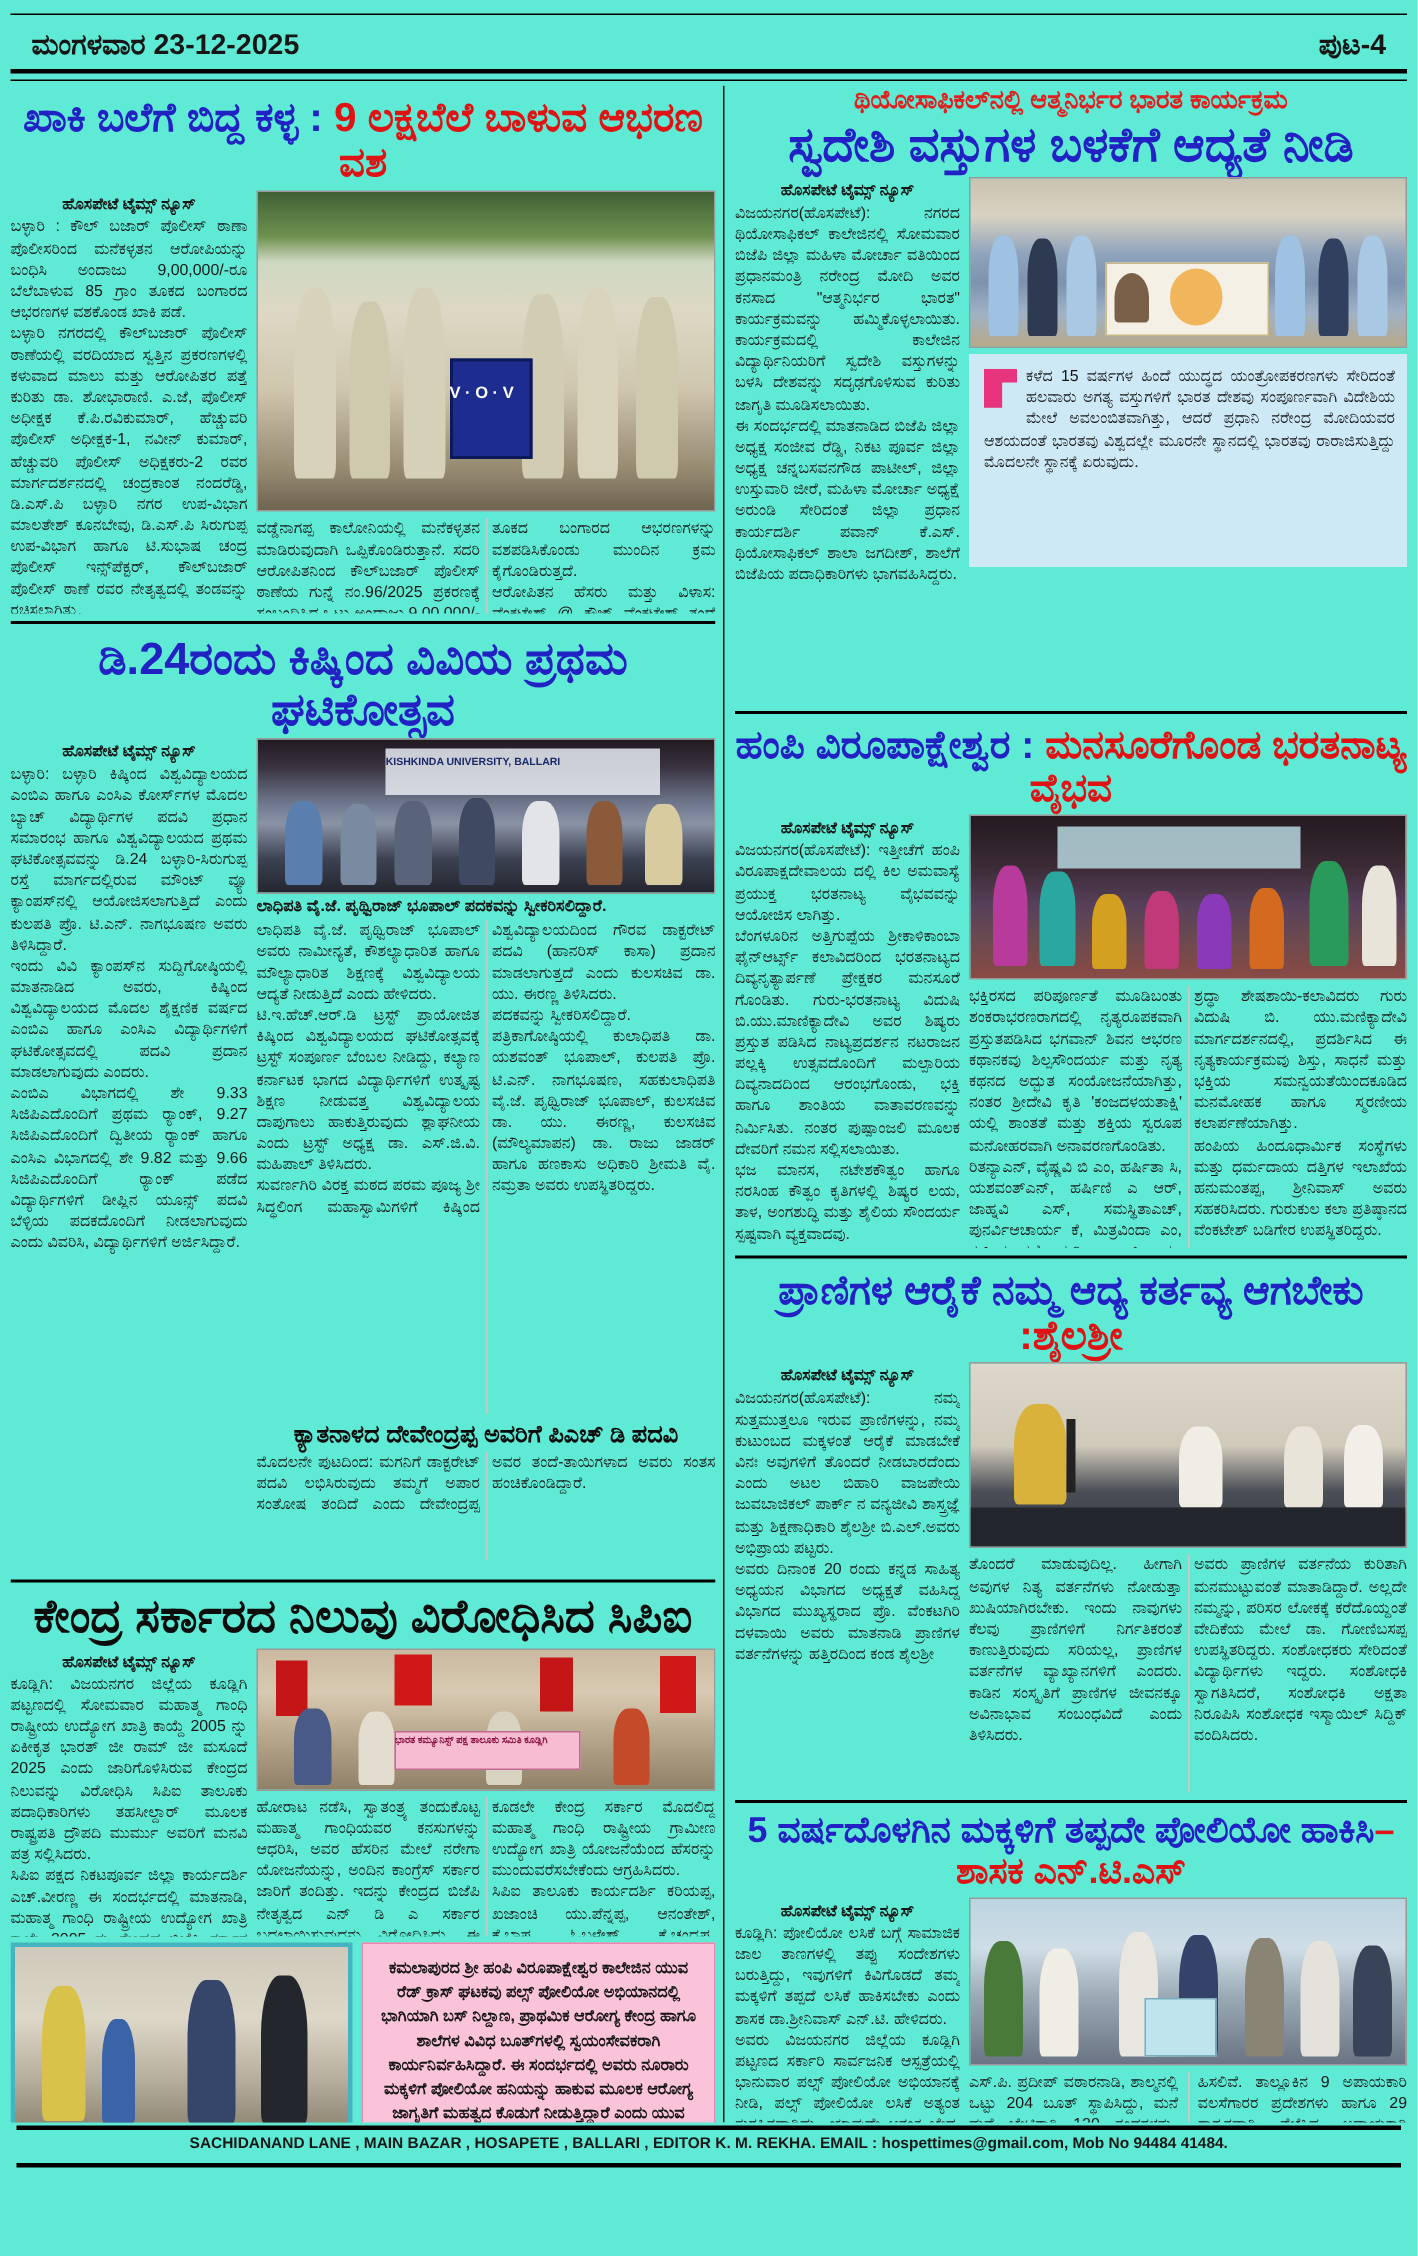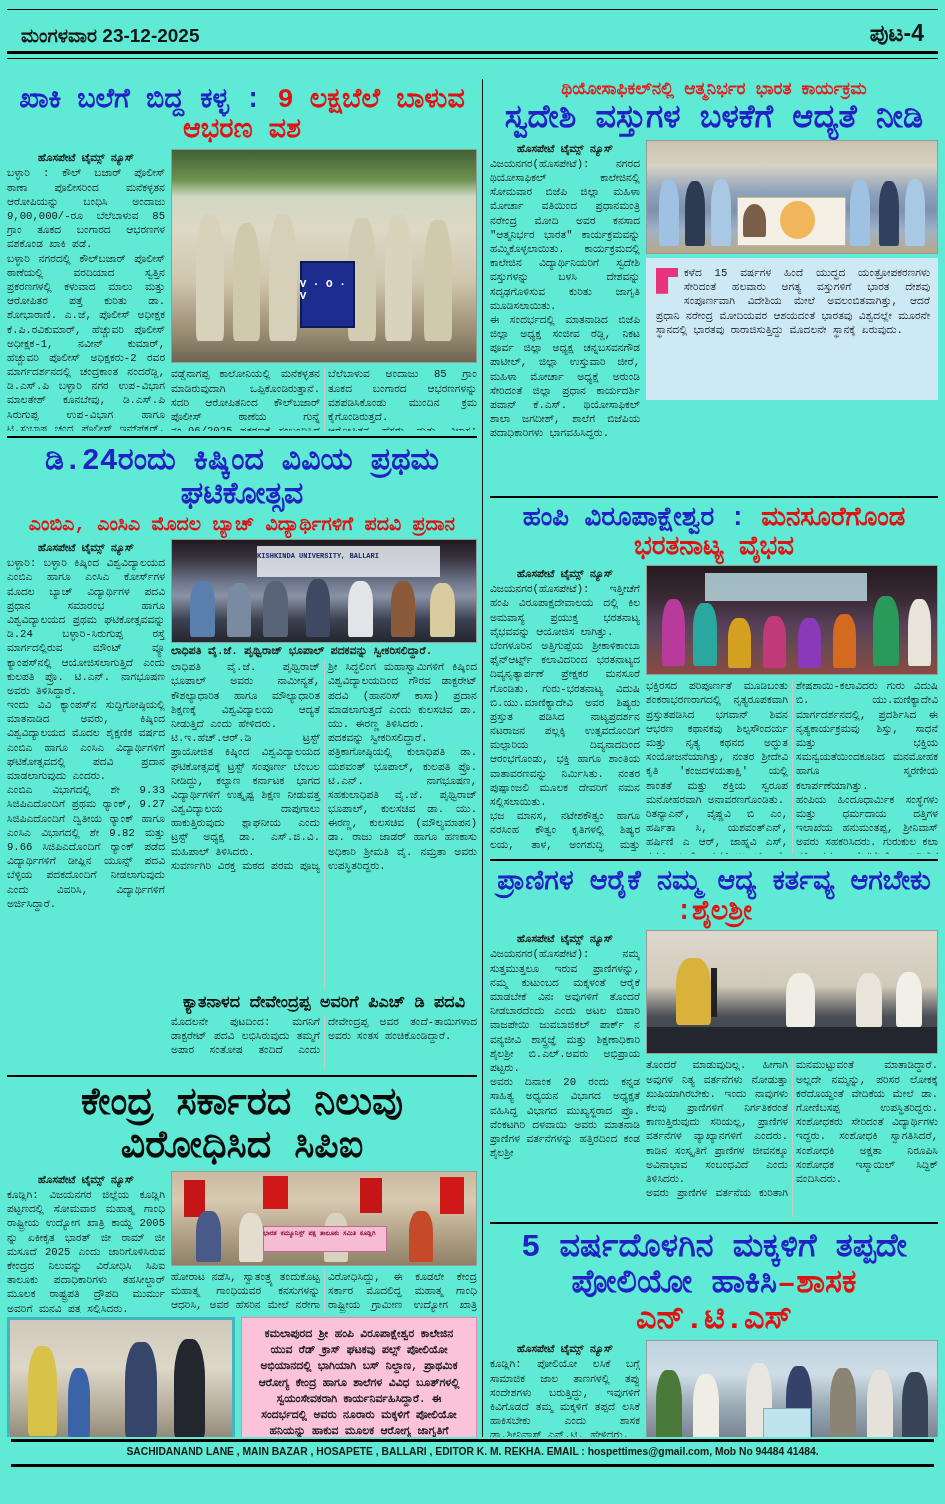--- a/index.html
+++ b/index.html
@@ -4,24 +4,24 @@
 <style>
   html,body{margin:0;padding:0;background:#e8e8e4;}
   .page{position:relative;width:945px;height:1504px;margin:0 auto;background:#5eead4;
         font-family:"Liberation Sans","DejaVu Sans",sans-serif;color:#161616;overflow:hidden;}
   .inner{padding:0 7px;}
   
   .top-thin{border-top:1.5px solid #000;margin-top:9px;}
   .hrow{display:flex;align-items:flex-end;justify-content:space-between;padding:10px 14px 4px 14px;}
   .hdate{font-size:19px;font-weight:bold;}
   .hmast{font-size:27px;font-weight:bold;letter-spacing:1px;border-bottom:2px solid #000;padding:0 6px 2px;}
-  .hpage{font-size:23px;font-weight:bold;}
+  .hpage{font-size:19px;font-weight:bold;}
   .hdbl{height:4px;border-top:3.5px solid #000;border-bottom:1.2px solid #000;}
   
-  .main{display:flex;height:1358px;overflow:hidden;margin-top:20px;font-family:Liberation Mono, monospace;}
+  .main{display:flex;height:1358px;overflow:hidden;margin-top:3px;}
   .lcol{width:470px;overflow:hidden;}
   .rcol{flex:1;border-left:1.5px solid #161616;margin-left:5px;padding-left:7px;overflow:hidden;}
   .art{overflow:hidden;position:relative;}
   .hl{font-weight:bold;text-align:center;line-height:1.12;}
   .blue{color:#2121c4;} .red{color:#df1313;} .blk{color:#0c0c0c;}
   .kicker{color:#e01f1f;font-weight:bold;text-align:center;font-size:17px;}
   .subhead{color:#df1313;font-weight:bold;text-align:center;}
   .byline{font-weight:bold;text-align:center;font-size:10.5px;margin:3px 0 2px;}
   .bt{font-size:10.6px;line-height:1.34;text-align:justify;white-space:pre-line;}
   .row{display:flex;gap:6px;}
@@ -85,21 +85,20 @@
               <div class="bt colrule" style="column-count:2;column-gap:8px;height:92px;margin-top:4px;overflow:hidden;">ವಡ್ಡೆನಾಗಪ್ಪ ಕಾಲೋನಿಯಲ್ಲಿ ಮನೆಕಳ್ಳತನ ಮಾಡಿರುವುದಾಗಿ ಒಪ್ಪಿಕೊಂಡಿರುತ್ತಾನೆ. ಸದರಿ ಆರೋಪಿತನಿಂದ ಕೌಲ್‌ಬಜಾರ್ ಪೊಲೀಸ್ ಠಾಣೆಯ ಗುನ್ನೆ ನಂ.96/2025 ಪ್ರಕರಣಕ್ಕೆ ಸಂಬಂಧಿಸಿದ ಒಟ್ಟು ಅಂದಾಜು 9,00,000/-ರೂ ಬೆಲೆಬಾಳುವ ಅಂದಾಜು 85 ಗ್ರಾಂ ತೂಕದ ಬಂಗಾರದ ಆಭರಣಗಳನ್ನು ವಶಪಡಿಸಿಕೊಂಡು ಮುಂದಿನ ಕ್ರಮ ಕೈಗೊಂಡಿರುತ್ತದೆ.
 ಆರೋಪಿತನ ಹೆಸರು ಮತ್ತು ವಿಳಾಸ: ವೆಂಕಟೇಶ್ @ ಕೌಜ್ ವೆಂಕಟೇಶ್ ತಂದೆ ಈರಣ್ಣ, ವ:30 ವರ್ಷ, ವಾಸ: ಸಿರಿಗೇರಿ ಗ್ರಾಮ, ಸಿರುಗುಪ್ಪ ತಾಲ್ಲೂಕು, ಬಳ್ಳಾರಿ ಜಿಲ್ಲೆ. ಸದರಿ ಕಾರ್ಯಾಚರಣೆಯಲ್ಲಿ ಭಾಗವಹಿಸಿದ ಚಂದ್ರಕಾಂತ ನಂದರೆಡ್ಡಿ, ಡಿ.ಎಸ್.ಪಿ ಬಳ್ಳಾರಿ ನಗರ ಉಪ-ವಿಭಾಗ, ಮಾಲತೇಶ್ ಕೂನಬೇವು ಡಿ.ಎಸ್.ಪಿ ಸಿರುಗುಪ್ಪ ಉಪ-ವಿಭಾಗ, ಟಿ.ಸುಭಾಷ ಚಂದ್ರ ಪಿ.ಐ, ಕೌಲ್ ಬಜಾರ್ ಪೊಲೀಸ್ ಠಾಣೆ, ಪಿ.ಎಸ್.ಐ ರವರಾದ ನಿಂಗಪ್ಪ.ಎಂ, ರವಿ.ಎಂ.ಪಿ, ಸತ್ಯನಾರಾಯಣ.ಎಂ, ಎ.ಎಸ್.ಎ ಲಾರೆನ್ಸ್, ಸಿಬ್ಬಂದಿಯವರಾದ ನಾಗರಾಜ.ಕೆ, ಹೆಚ್.ಸಿ. 278, ಎಸ್.ಅನ್ವರ್‌ಬಾಷ, ಹೆಚ್.ಸಿ.231, ಕೆ.ಎನ್.ಸೋಮಪ್ಪ, ಹೆಚ್.ಸಿ.212, ಜಡಿಯಪ್ಪ.ವಿ ಪಿಸಿ-372, ಶ್ರೀನಿವಾಸ ಪಿಸಿ-116, ಕುಮಾರಿ ಶಾಂತಿ.ಜಿ ಮ.ಪಿ.ಸಿ-355 ಚಾಲಕ ಶ್ರೀ ಗೋಪಾಲ್ ಎ.ಹೆಚ್.ಸಿ-47, ರವರ ಕಾರ್ಯವೈಖರಿಯನ್ನು ಡಾ. ಶೋಭಾರಾಣಿ. ಎ.ಜೆ, ಪೊಲೀಸ್ ಅಧೀಕ್ಷಕರು, ಬಳ್ಳಾರಿ ರವರು ಮೆಚ್ಚುಗೆಯನ್ನು ವ್ಯಕ್ತಪಡಿಸಿರುತ್ತಾರೆ.</div>
             </div>
           </div>
         </div>
 
         <div class="hrule"></div>
 
         <div class="art" style="height:628px;">
           <div class="hl blue" style="font-size:30px;margin:3px 0 2px;">ಡಿ.24ರಂದು ಕಿಷ್ಕಿಂದ ವಿವಿಯ ಪ್ರಥಮ ಘಟಿಕೋತ್ಸವ</div>
-          <div class="subhead" style="font-size:19px;margin-bottom:3px;">ಎಂಬಿಎ, ಎಂಸಿಎ ಮೊದಲ ಬ್ಯಾಚ್ ವಿದ್ಯಾರ್ಥಿಗಳಿಗೆ ಪದವಿ ಪ್ರದಾನ</div>
           <div class="row">
             <div style="width:158px;flex:none;">
               <div class="byline">ಹೊಸಪೇಟೆ ಟೈಮ್ಸ್ ನ್ಯೂಸ್</div>
               <div class="bt" style="height:540px;overflow:hidden;">ಬಳ್ಳಾರಿ: ಬಳ್ಳಾರಿ ಕಿಷ್ಕಿಂದ ವಿಶ್ವವಿದ್ಯಾಲಯದ ಎಂಬಿಎ ಹಾಗೂ ಎಂಸಿಎ ಕೋರ್ಸ್‌ಗಳ ಮೊದಲ ಬ್ಯಾಚ್ ವಿದ್ಯಾರ್ಥಿಗಳ ಪದವಿ ಪ್ರಧಾನ ಸಮಾರಂಭ ಹಾಗೂ ವಿಶ್ವವಿದ್ಯಾಲಯದ ಪ್ರಥಮ ಘಟಿಕೋತ್ಸವವನ್ನು ಡಿ.24 ಬಳ್ಳಾರಿ-ಸಿರುಗುಪ್ಪ ರಸ್ತೆ ಮಾರ್ಗದಲ್ಲಿರುವ ಮೌಂಟ್ ವ್ಯೂ ಕ್ಯಾಂಪಸ್‌ನಲ್ಲಿ ಆಯೋಜಿಸಲಾಗುತ್ತಿದೆ ಎಂದು ಕುಲಪತಿ ಪ್ರೊ. ಟಿ.ಎನ್. ನಾಗಭೂಷಣ ಅವರು ತಿಳಿಸಿದ್ದಾರೆ.
 ಇಂದು ವಿವಿ ಕ್ಯಾಂಪಸ್‌ನ ಸುದ್ದಿಗೋಷ್ಠಿಯಲ್ಲಿ ಮಾತನಾಡಿದ ಅವರು, ಕಿಷ್ಕಿಂದ ವಿಶ್ವವಿದ್ಯಾಲಯದ ಮೊದಲ ಶೈಕ್ಷಣಿಕ ವರ್ಷದ ಎಂಬಿಎ ಹಾಗೂ ಎಂಸಿಎ ವಿದ್ಯಾರ್ಥಿಗಳಿಗೆ ಘಟಿಕೋತ್ಸವದಲ್ಲಿ ಪದವಿ ಪ್ರದಾನ ಮಾಡಲಾಗುವುದು ಎಂದರು.
 ಎಂಬಿಎ ವಿಭಾಗದಲ್ಲಿ ಶೇ 9.33 ಸಿಜಿಪಿಎದೊಂದಿಗೆ ಪ್ರಥಮ ರ‍್ಯಾಂಕ್, 9.27 ಸಿಜಿಪಿಎದೊಂದಿಗೆ ದ್ವಿತೀಯ ರ‍್ಯಾಂಕ್ ಹಾಗೂ ಎಂಸಿಎ ವಿಭಾಗದಲ್ಲಿ ಶೇ 9.82 ಮತ್ತು 9.66 ಸಿಜಿಪಿಎದೊಂದಿಗೆ ರ‍್ಯಾಂಕ್ ಪಡೆದ ವಿದ್ಯಾರ್ಥಿಗಳಿಗೆ ಡೀಪ್ಲಿನ ಯೂನ್ಸ್ ಪದವಿ ಬೆಳ್ಳಿಯ ಪದಕದೊಂದಿಗೆ ನೀಡಲಾಗುವುದು ಎಂದು ವಿವರಿಸಿ, ವಿದ್ಯಾರ್ಥಿಗಳಿಗೆ ಅರ್ಜಿಸಿದ್ದಾರೆ.</div>
             </div>
             <div style="flex:1;">
               <div class="photo" style="height:102px;background:linear-gradient(180deg,#221a20 0%,#3a3340 18%,#6a7388 40%,#8a93a6 55%,#3c4252 78%,#23262e 100%);">
                 <div style="position:absolute;left:28%;top:6%;width:60%;height:30%;background:#e8ecf2;opacity:.85;"></div>
@@ -120,21 +119,21 @@
 ಪತ್ರಿಕಾಗೋಷ್ಠಿಯಲ್ಲಿ ಕುಲಾಧಿಪತಿ ಡಾ. ಯಶವಂತ್ ಭೂಪಾಲ್, ಕುಲಪತಿ ಪ್ರೊ. ಟಿ.ಎನ್. ನಾಗಭೂಷಣ, ಸಹಕುಲಾಧಿಪತಿ ವೈ.ಜೆ. ಪೃಥ್ವಿರಾಜ್ ಭೂಪಾಲ್, ಕುಲಸಚಿವ ಡಾ. ಯು. ಈರಣ್ಣ, ಕುಲಸಚಿವ (ಮೌಲ್ಯಮಾಪನ) ಡಾ. ರಾಜು ಜಾಡರ್ ಹಾಗೂ ಹಣಕಾಸು ಅಧಿಕಾರಿ ಶ್ರೀಮತಿ ವೈ. ನಮ್ರತಾ ಅವರು ಉಪಸ್ಥಿತರಿದ್ದರು.</div>
               <div class="hl blk" style="font-size:16px;margin:5px 0 2px;">ಕ್ಯಾತನಾಳದ ದೇವೇಂದ್ರಪ್ಪ ಅವರಿಗೆ ಪಿಎಚ್ ಡಿ ಪದವಿ</div>
               <div class="bt colrule" style="column-count:2;column-gap:8px;height:72px;overflow:hidden;">ಮೊದಲನೇ ಪುಟದಿಂದ: ಮಗನಿಗೆ ಡಾಕ್ಟರೇಟ್ ಪದವಿ ಲಭಿಸಿರುವುದು ತಮ್ಮಗೆ ಅಪಾರ ಸಂತೋಷ ತಂದಿದೆ ಎಂದು ದೇವೇಂದ್ರಪ್ಪ ಅವರ ತಂದೆ-ತಾಯಿಗಳಾದ ಅವರು ಸಂತಸ ಹಂಚಿಕೊಂಡಿದ್ದಾರೆ.</div>
             </div>
           </div>
         </div>
 
         <div class="hrule"></div>
 
         <div class="art" style="height:232px;">
-          <div class="hl blk" style="font-size:38px;margin:2px 0 3px;">ಕೇಂದ್ರ ಸರ್ಕಾರದ ನಿಲುವು ವಿರೋಧಿಸಿದ ಸಿಪಿಐ</div>
+          <div class="hl blk" style="font-size:31px;margin:2px 0 3px;">ಕೇಂದ್ರ ಸರ್ಕಾರದ ನಿಲುವು ವಿರೋಧಿಸಿದ ಸಿಪಿಐ</div>
           <div class="row">
             <div style="width:158px;flex:none;">
               <div class="byline">ಹೊಸಪೇಟೆ ಟೈಮ್ಸ್ ನ್ಯೂಸ್</div>
               <div class="bt" style="height:178px;overflow:hidden;">ಕೂಡ್ಲಿಗಿ: ವಿಜಯನಗರ ಜಿಲ್ಲೆಯ ಕೂಡ್ಲಿಗಿ ಪಟ್ಟಣದಲ್ಲಿ ಸೋಮವಾರ ಮಹಾತ್ಮ ಗಾಂಧಿ ರಾಷ್ಟ್ರೀಯ ಉದ್ಯೋಗ ಖಾತ್ರಿ ಕಾಯ್ದೆ 2005 ನ್ನು ಏಕೀಕೃತ ಭಾರತ್ ಜೀ ರಾಮ್ ಜೀ ಮಸೂದೆ 2025 ಎಂದು ಜಾರಿಗೊಳಿಸಿರುವ ಕೇಂದ್ರದ ನಿಲುವನ್ನು ವಿರೋಧಿಸಿ ಸಿಪಿಐ ತಾಲೂಕು ಪದಾಧಿಕಾರಿಗಳು ತಹಸೀಲ್ದಾರ್ ಮೂಲಕ ರಾಷ್ಟ್ರಪತಿ ದ್ರೌಪದಿ ಮುರ್ಮು ಅವರಿಗೆ ಮನವಿ ಪತ್ರ ಸಲ್ಲಿಸಿದರು.
 ಸಿಪಿಐ ಪಕ್ಷದ ನಿಕಟಪೂರ್ವ ಜಿಲ್ಲಾ ಕಾರ್ಯದರ್ಶಿ ಎಚ್.ವೀರಣ್ಣ ಈ ಸಂದರ್ಭದಲ್ಲಿ ಮಾತನಾಡಿ, ಮಹಾತ್ಮ ಗಾಂಧಿ ರಾಷ್ಟ್ರೀಯ ಉದ್ಯೋಗ ಖಾತ್ರಿ ಕಾಯ್ದೆ 2005 ನ್ನು ಕೇಂದ್ರದ ಬಿಜೆಪಿ ಸರ್ಕಾರ ಬದಲಾವಣೆ ಮಾಡಿರುವುದು ಖಂಡನೀಯ, ರೈತರಿಗೆ, ಬಡವರಿಗೆ, ಕೂಲಿ ಕಾರ್ಮಿಕರಿಗೆ ಅನುಕೂಲವಾಗಲೆಂದು ಈ ದೇಶಕ್ಕಾಗಿ ಸ್ವಾತಂತ್ರ್ಯಕ್ಕಾಗಿ</div>
             </div>
             <div style="flex:1;">
               <div class="photo" style="height:93px;background:linear-gradient(180deg,#c9b9a0 0%,#d8cab2 30%,#b9a98e 60%,#8f8068 100%);">
                 <div style="position:absolute;left:4%;top:8%;width:7%;height:40%;background:#c41616;"></div>
                 <div style="position:absolute;left:30%;top:4%;width:8%;height:36%;background:#d01818;"></div>
@@ -256,21 +255,21 @@
               </div>
               <div class="bt colrule" style="column-count:2;column-gap:8px;height:212px;margin-top:4px;overflow:hidden;">ತೊಂದರೆ ಮಾಡುವುದಿಲ್ಲ. ಹೀಗಾಗಿ ಅವುಗಳ ನಿತ್ಯ ವರ್ತನೆಗಳು ನೋಡುತ್ತಾ ಖುಷಿಯಾಗಿರಬೇಕು. ಇಂದು ನಾವುಗಳು ಕೆಲವು ಪ್ರಾಣಿಗಳಿಗೆ ನಿರ್ಗತಿಕರಂತೆ ಕಾಣುತ್ತಿರುವುದು ಸರಿಯಲ್ಲ, ಪ್ರಾಣಿಗಳ ವರ್ತನೆಗಳ ವ್ಯಾಖ್ಯಾನಗಳಿಗೆ ಎಂದರು. ಕಾಡಿನ ಸಂಸ್ಕೃತಿಗೆ ಪ್ರಾಣಿಗಳ ಜೀವನಕ್ಕೂ ಅವಿನಾಭಾವ ಸಂಬಂಧವಿದೆ ಎಂದು ತಿಳಿಸಿದರು.
 ಅವರು ಪ್ರಾಣಿಗಳ ವರ್ತನೆಯ ಕುರಿತಾಗಿ ಮನಮುಟ್ಟುವಂತೆ ಮಾತಾಡಿದ್ದಾರೆ. ಅಲ್ಲದೇ ನಮ್ಮನ್ನು, ಪರಿಸರ ಲೋಕಕ್ಕೆ ಕರೆದೊಯ್ದಂತೆ ವೇದಿಕೆಯ ಮೇಲೆ ಡಾ. ಗೋಣಿಬಸಪ್ಪ ಉಪಸ್ಥಿತರಿದ್ದರು. ಸಂಶೋಧಕರು ಸೇರಿದಂತೆ ವಿದ್ಯಾರ್ಥಿಗಳು ಇದ್ದರು. ಸಂಶೋಧಕಿ ಸ್ವಾಗತಿಸಿದರೆ, ಸಂಶೋಧಕಿ ಅಕ್ಷತಾ ನಿರೂಪಿಸಿ ಸಂಶೋಧಕ ಇಸ್ಮಾಯಿಲ್ ಸಿದ್ದಿಕ್ ವಂದಿಸಿದರು.</div>
             </div>
           </div>
         </div>
 
         <div class="hrule"></div>
 
         <div class="art" style="height:252px;">
-          <div class="hl" style="font-size:32px;margin:2px 0 3px;">
+          <div class="hl" style="font-size:24px;margin:2px 0 3px;">
             <span class="blue">5 ವರ್ಷದೊಳಗಿನ ಮಕ್ಕಳಿಗೆ ತಪ್ಪದೇ ಪೋಲಿಯೋ ಹಾಕಿಸಿ</span><span class="red">–ಶಾಸಕ ಎನ್.ಟಿ.ಎಸ್</span>
           </div>
           <div class="row">
             <div style="width:150px;flex:none;">
               <div class="byline">ಹೊಸಪೇಟೆ ಟೈಮ್ಸ್ ನ್ಯೂಸ್</div>
               <div class="bt" style="height:200px;overflow:hidden;">ಕೂಡ್ಲಿಗಿ: ಪೋಲಿಯೋ ಲಸಿಕೆ ಬಗ್ಗೆ ಸಾಮಾಜಿಕ ಜಾಲ ತಾಣಗಳಲ್ಲಿ ತಪ್ಪು ಸಂದೇಶಗಳು ಬರುತ್ತಿದ್ದು, ಇವುಗಳಿಗೆ ಕಿವಿಗೊಡದೆ ತಮ್ಮ ಮಕ್ಕಳಿಗೆ ತಪ್ಪದೆ ಲಸಿಕೆ ಹಾಕಿಸಬೇಕು ಎಂದು ಶಾಸಕ ಡಾ.ಶ್ರೀನಿವಾಸ್ ಎನ್.ಟಿ. ಹೇಳಿದರು.
 ಅವರು ವಿಜಯನಗರ ಜಿಲ್ಲೆಯ ಕೂಡ್ಲಿಗಿ ಪಟ್ಟಣದ ಸರ್ಕಾರಿ ಸಾರ್ವಜನಿಕ ಆಸ್ಪತ್ರೆಯಲ್ಲಿ ಭಾನುವಾರ ಪಲ್ಸ್ ಪೋಲಿಯೋ ಅಭಿಯಾನಕ್ಕೆ ನೀಡಿ, ಪಲ್ಸ್ ಪೋಲಿಯೋ ಲಸಿಕೆ ಅತ್ಯಂತ ಸುರಕ್ಷಿತವಾಗಿದ್ದು, ಯಾವುದೇ ಆತಂಕ ಬೇಡ. ಅದ್ದರಿಂದ 5 ವರ್ಷ ದೊಳಗಿನ ಎಲ್ಲಾ ಮಕ್ಕಳಿಗೂ ಎರಡು ಹನಿ ಲಸಿಕೆ ಹಾಕಿಸುವಂತೆ ಮನವಿ ಮಾಡಿದರು.</div>
             </div>
             <div style="flex:1;">
               <div class="photo" style="height:110px;background:linear-gradient(180deg,#bcd4e0 0%,#cfdde6 30%,#9aa8b4 60%,#6a7484 100%);">

